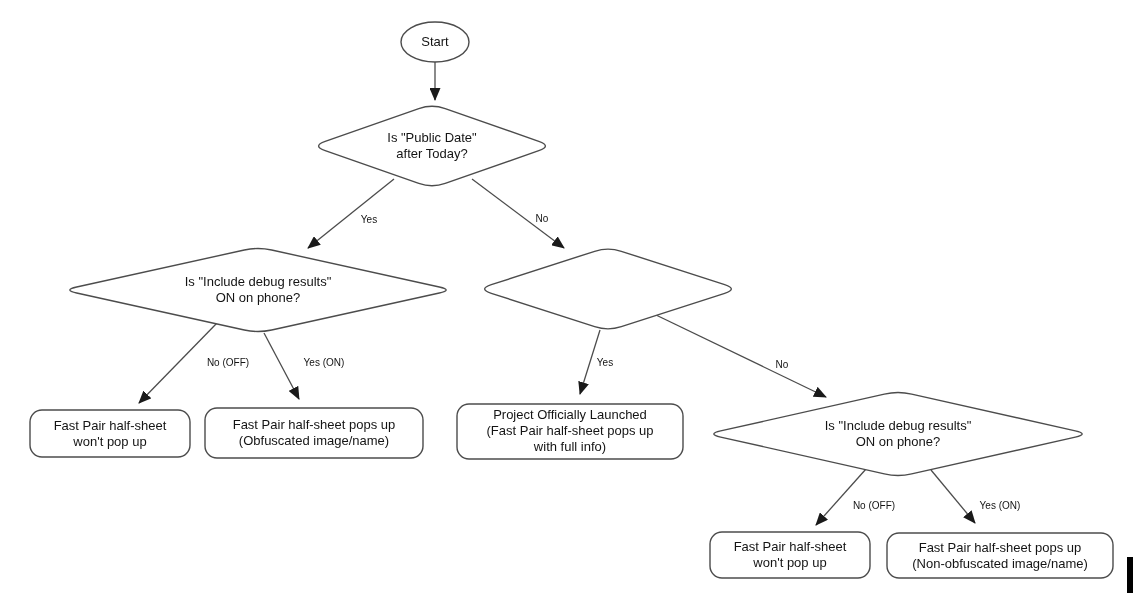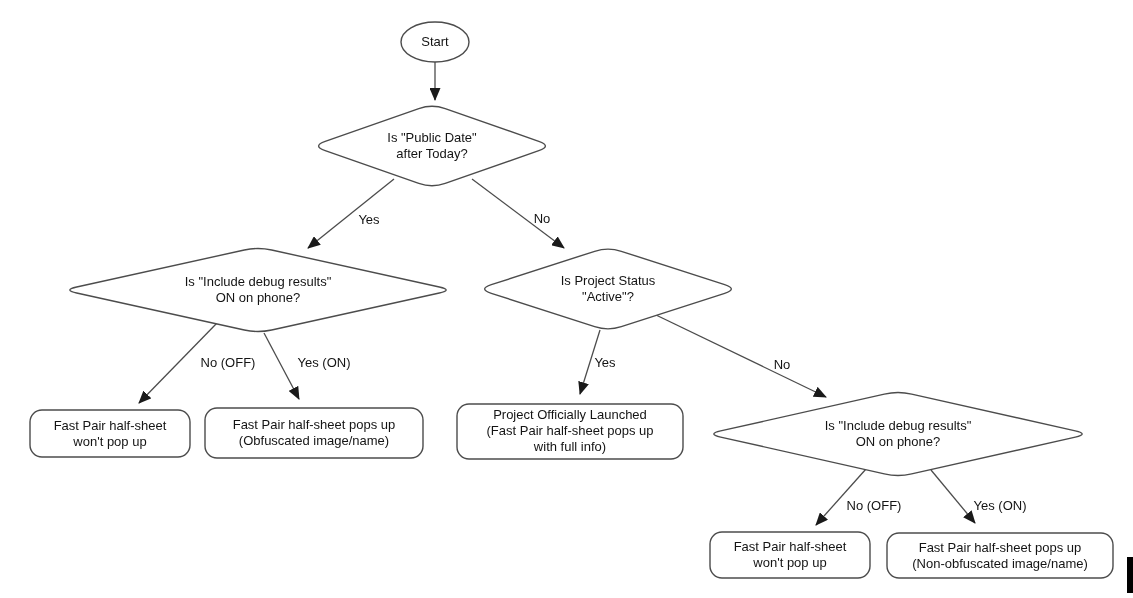--- a/index.html
+++ b/index.html
@@ -28,21 +28,21 @@
     color:var(--text);
     font-size:13px;line-height:16px;
     white-space:pre-line;
     pointer-events:none;
   }
   .lbl{
     position:absolute;
     display:flex;align-items:center;justify-content:center;
     text-align:center;
     color:var(--text);
-    font-size:13px;line-height:15px;
+    font-size:10px;line-height:15px;
     white-space:nowrap;
     pointer-events:none;
   }
 </style>
 </head>
 <body>
 
 <div class="canvas">
 
   <svg class="layer" viewBox="0 0 1133 598">
@@ -79,22 +79,20 @@
   </svg>
 
   <div class="txt" style="left:401px;top:32px;width:68px;height:20px;">Start</div>
 
   <div class="txt" style="left:332px;top:119px;width:200px;height:54px;">Is "Public Date"
 after Today?</div>
 
   <div class="txt" style="left:138px;top:263px;width:240px;height:54px;">Is "Include debug results"
 ON on phone?</div>
 
-  <div class="txt" style="left:508px;top:262px;width:200px;height:54px;">Is Project Status
-"Active"?</div>
 
   <div class="txt" style="left:778px;top:407px;width:240px;height:54px;">Is "Include debug results"
 ON on phone?</div>
 
   <div class="txt" style="left:30px;top:410px;width:160px;height:47px;">Fast Pair half-sheet
 won't pop up</div>
 
   <div class="txt" style="left:205px;top:408px;width:218px;height:50px;">Fast Pair half-sheet pops up
 (Obfuscated image/name)</div>
 

